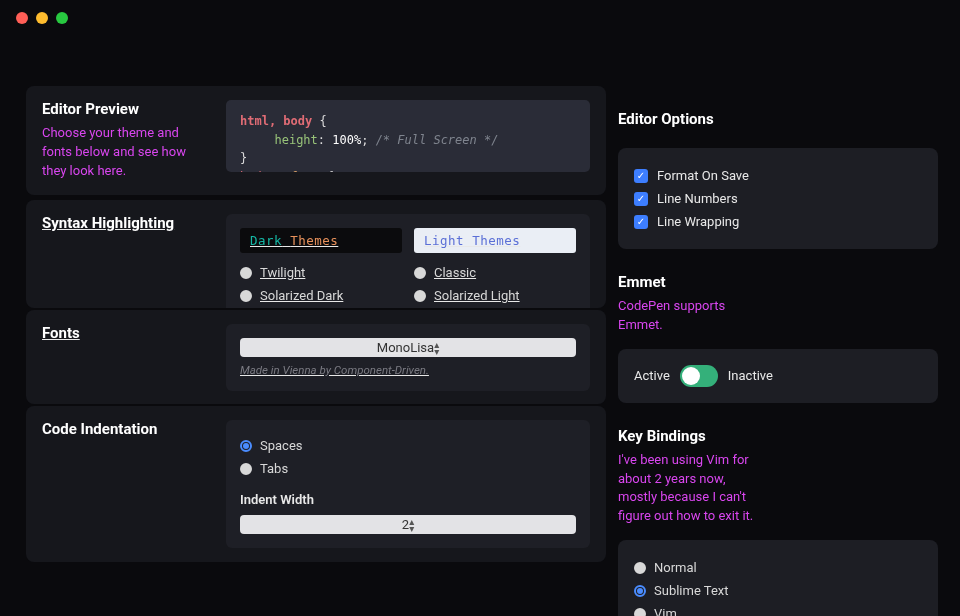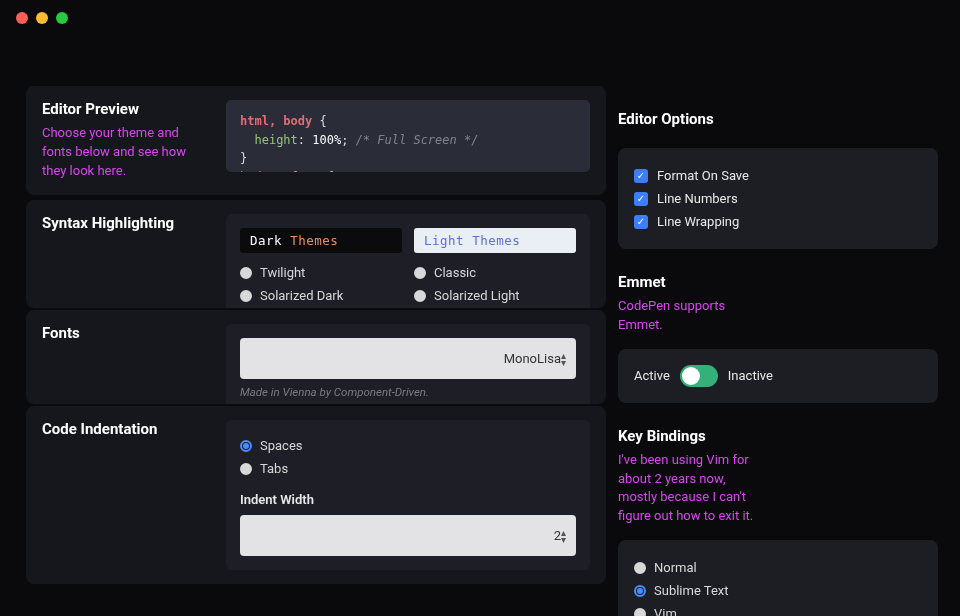--- a/index.html
+++ b/index.html
@@ -65,39 +65,39 @@
   border-radius: 5px;
   padding: 12px 14px;
   font-family: "Menlo", "Monaco", "Consolas", monospace;
   font-size: 12px;
   line-height: 1.55;
   height: 72px;
   overflow: hidden;
 }
 .tok-tag { color: #e06c75; font-weight: bold; }
 .tok-punct { color: #dcdcdc; }
-.tok-attr { color: #98c379; }
+.tok-attr { color: #98c379; margin-left: 20px; }
 .tok-num { color: #ffffff; }
 .tok-comment { color: #7f848e; font-style: italic; }
 .tok-sel { color: #e06c75; }
 .tok-pseudo { color: #d19a66; }
 .themes-wrap { display: flex; gap: 12px; }
 .theme-col { flex: 1; }
 .theme-header {
   padding: 5px 10px;
   border-radius: 3px;
   font-family: "Menlo", "Monaco", monospace;
   font-size: 12.5px;
   margin-bottom: 8px;
   letter-spacing: 0.5px;
 }
 .theme-header-dark {
   background: #0b0b0d;
 }
-.theme-header-dark .w1 { color: #ffffff; }
+.theme-header-dark .w1 { color: #14b8a6; }
 .theme-header-dark .w2 { color: #e8915b; }
 .theme-header-light {
   background: #eaeef5;
 }
 .theme-header-light .w1 { color: #5b6fd6; }
 .theme-header-light .w2 { color: #5b6fd6; }
 
 .radio-row {
   display: flex;
   align-items: center;
@@ -136,24 +136,24 @@
   font-weight: 600;
   color: #e8e8e8;
   margin-bottom: 8px;
 }
 .select {
   width: 100%;
   background: #e3e3e6;
   color: #333;
   border: none;
   border-radius: 4px;
-  padding: 13px 10px;
-  font-size: 13px;
-  display: flex;
-  justify-content: flex-end;
+  padding: 2px 10px;
+  font-size: 13px;
+  display: flex;
+  justify-content: center;
   align-items: center;
   cursor: pointer;
 }
 .select-caret {
   font-size: 10px;
   color: #555;
   line-height: 0.7;
 }
 .hint {
   font-size: 11.5px;
@@ -222,21 +222,21 @@
 .inner-panel {
   background: #1e1f26;
   border-radius: 6px;
   padding: 14px;
 }
 
 .fade-bottom {
   opacity: 0.4;
   font-size: 13px;
 }
-.clip { overflow: hidden; }
+.clip { overflow: hidden; text-decoration: underline; }
 </style>
 </head>
 <body>
 
 <div class="titlebar">
   <div class="traffic-light tl-red"></div>
   <div class="traffic-light tl-yellow"></div>
   <div class="traffic-light tl-green"></div>
 </div>
 

